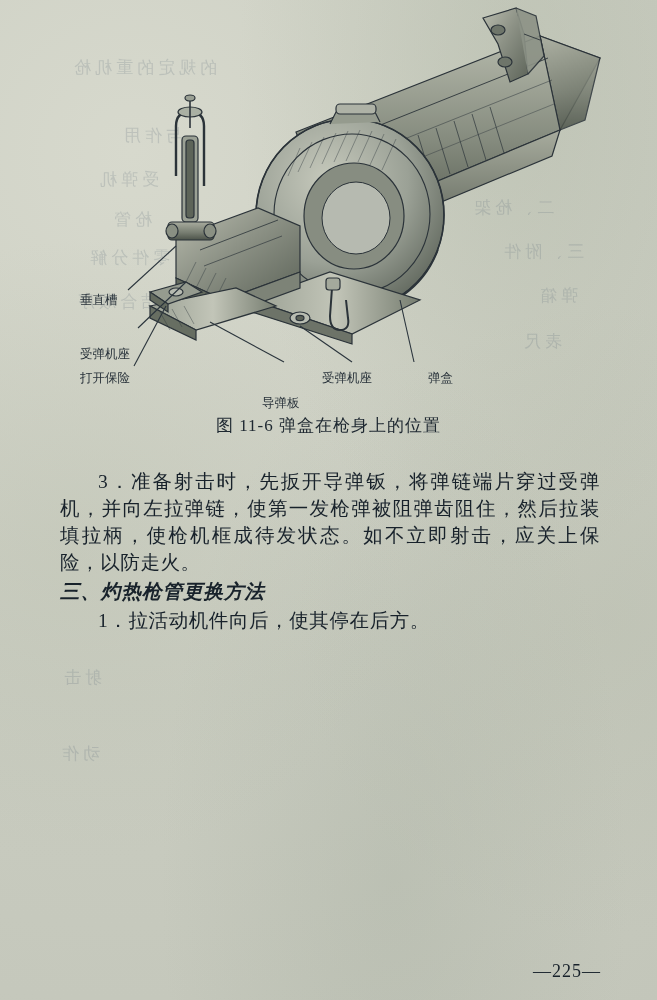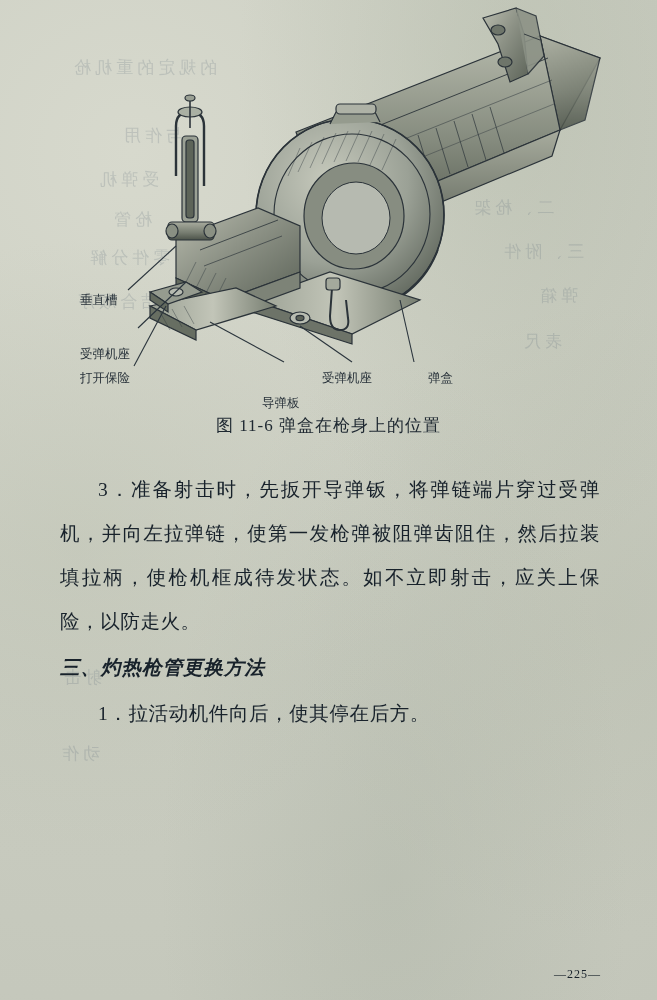--- a/index.html
+++ b/index.html
@@ -72,36 +72,36 @@
   }
   #body-text {
     position: absolute;
     top: 468px;
     left: 60px;
     width: 540px;
   }
   #body-text p {
     margin: 0 0 2px 0;
     font-size: 19.5px;
-    line-height: 44px;
+    line-height: 27px;
     color: #18222b;
     letter-spacing: 0.6px;
     text-align: justify;
   }
   #body-text p.indent { text-indent: 38px; }
   #body-text p.heading {
     font-weight: bold;
     letter-spacing: 1px;
     font-style: italic;
   }
   #page-number {
     position: absolute;
     right: 56px;
     bottom: 18px;
-    font-size: 12px;
+    font-size: 18px;
     color: #18222b;
     letter-spacing: 1px;
   }
   .lbl-line { stroke: #2a343c; stroke-width: 1.1; fill: none; }
 </style>
 </head>
 <body>
 
 <div id="page">
 

